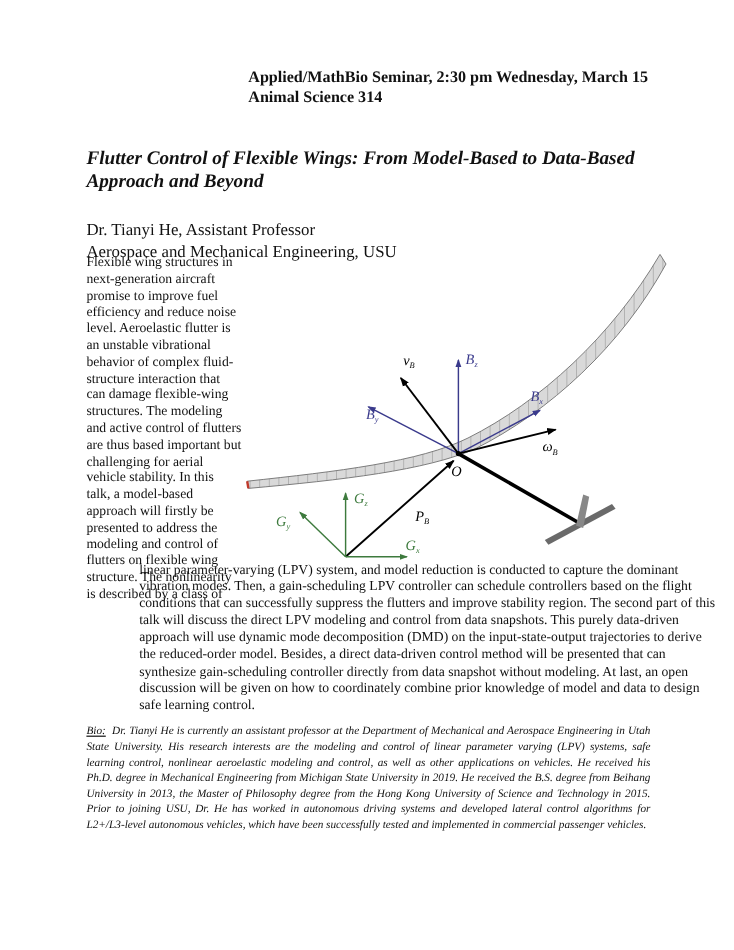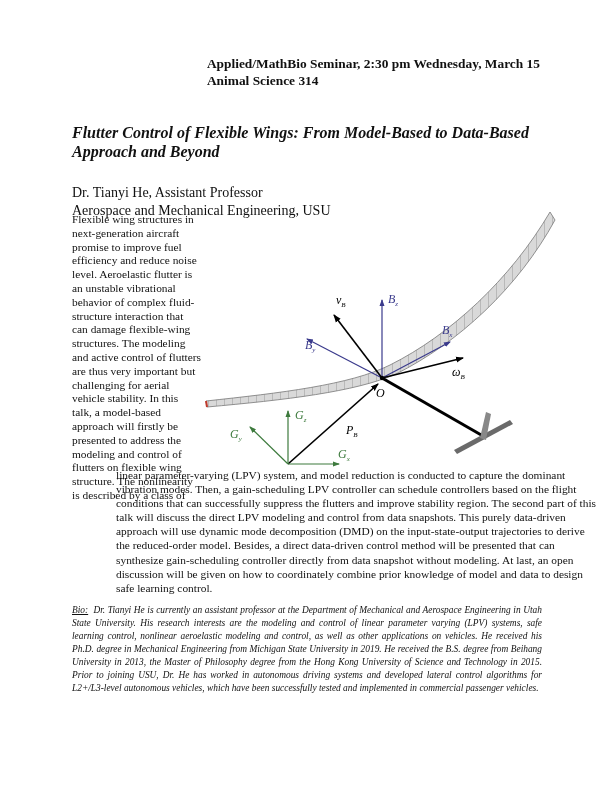--- a/index.html
+++ b/index.html
@@ -43,21 +43,21 @@
     <span class="line">next-generation aircraft</span>
     <span class="line">promise to improve fuel</span>
     <span class="line">efficiency and reduce noise</span>
     <span class="line">level. Aeroelastic flutter is</span>
     <span class="line">an unstable vibrational</span>
     <span class="line">behavior of complex fluid-</span>
     <span class="line">structure interaction that</span>
     <span class="line">can damage flexible-wing</span>
     <span class="line">structures. The modeling</span>
     <span class="line">and active control of flutters</span>
-    <span class="line">are thus very important but</span>
+    <span class="line">are thus based important but</span>
     <span class="line">challenging for aerial</span>
     <span class="line">vehicle stability. In this</span>
     <span class="line">talk, a model-based</span>
     <span class="line">approach will firstly be</span>
     <span class="line">presented to address the</span>
     <span class="line">modeling and control of</span>
     <span class="line">flutters on flexible wing</span>
     <span class="line">structure.  The nonlinearity</span>
     <span class="line">is described by a class of</span>
   </div>

